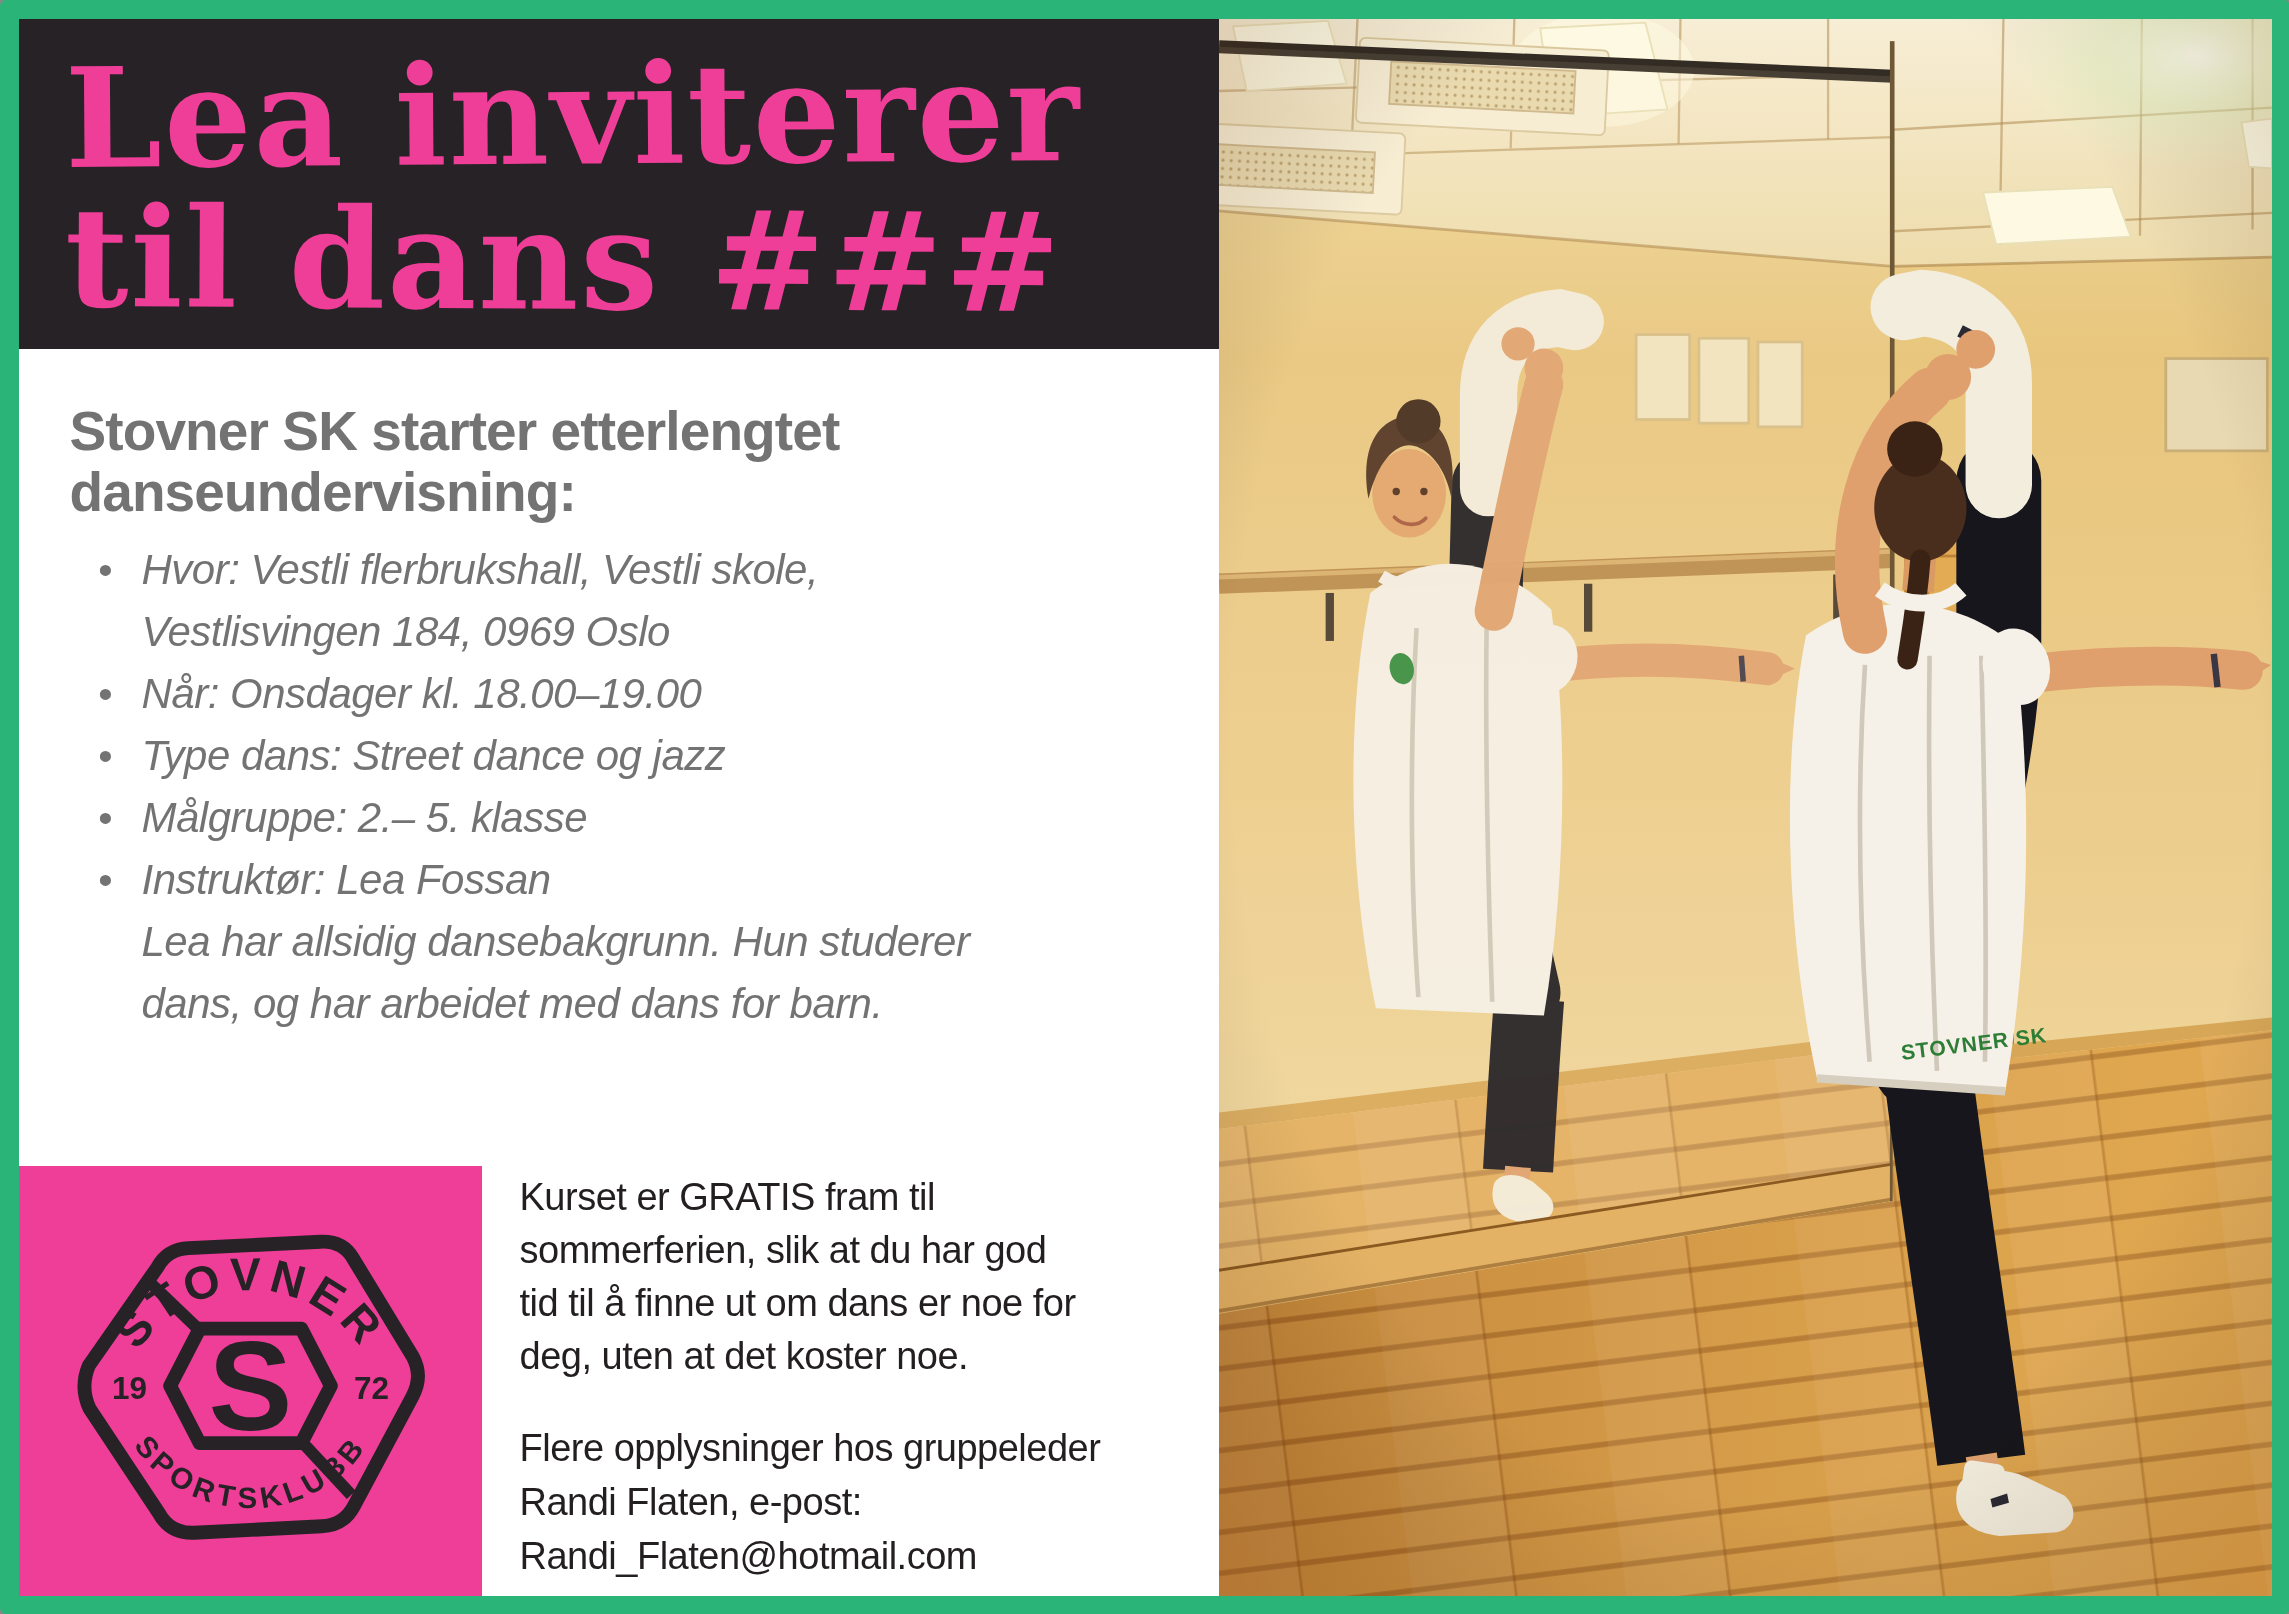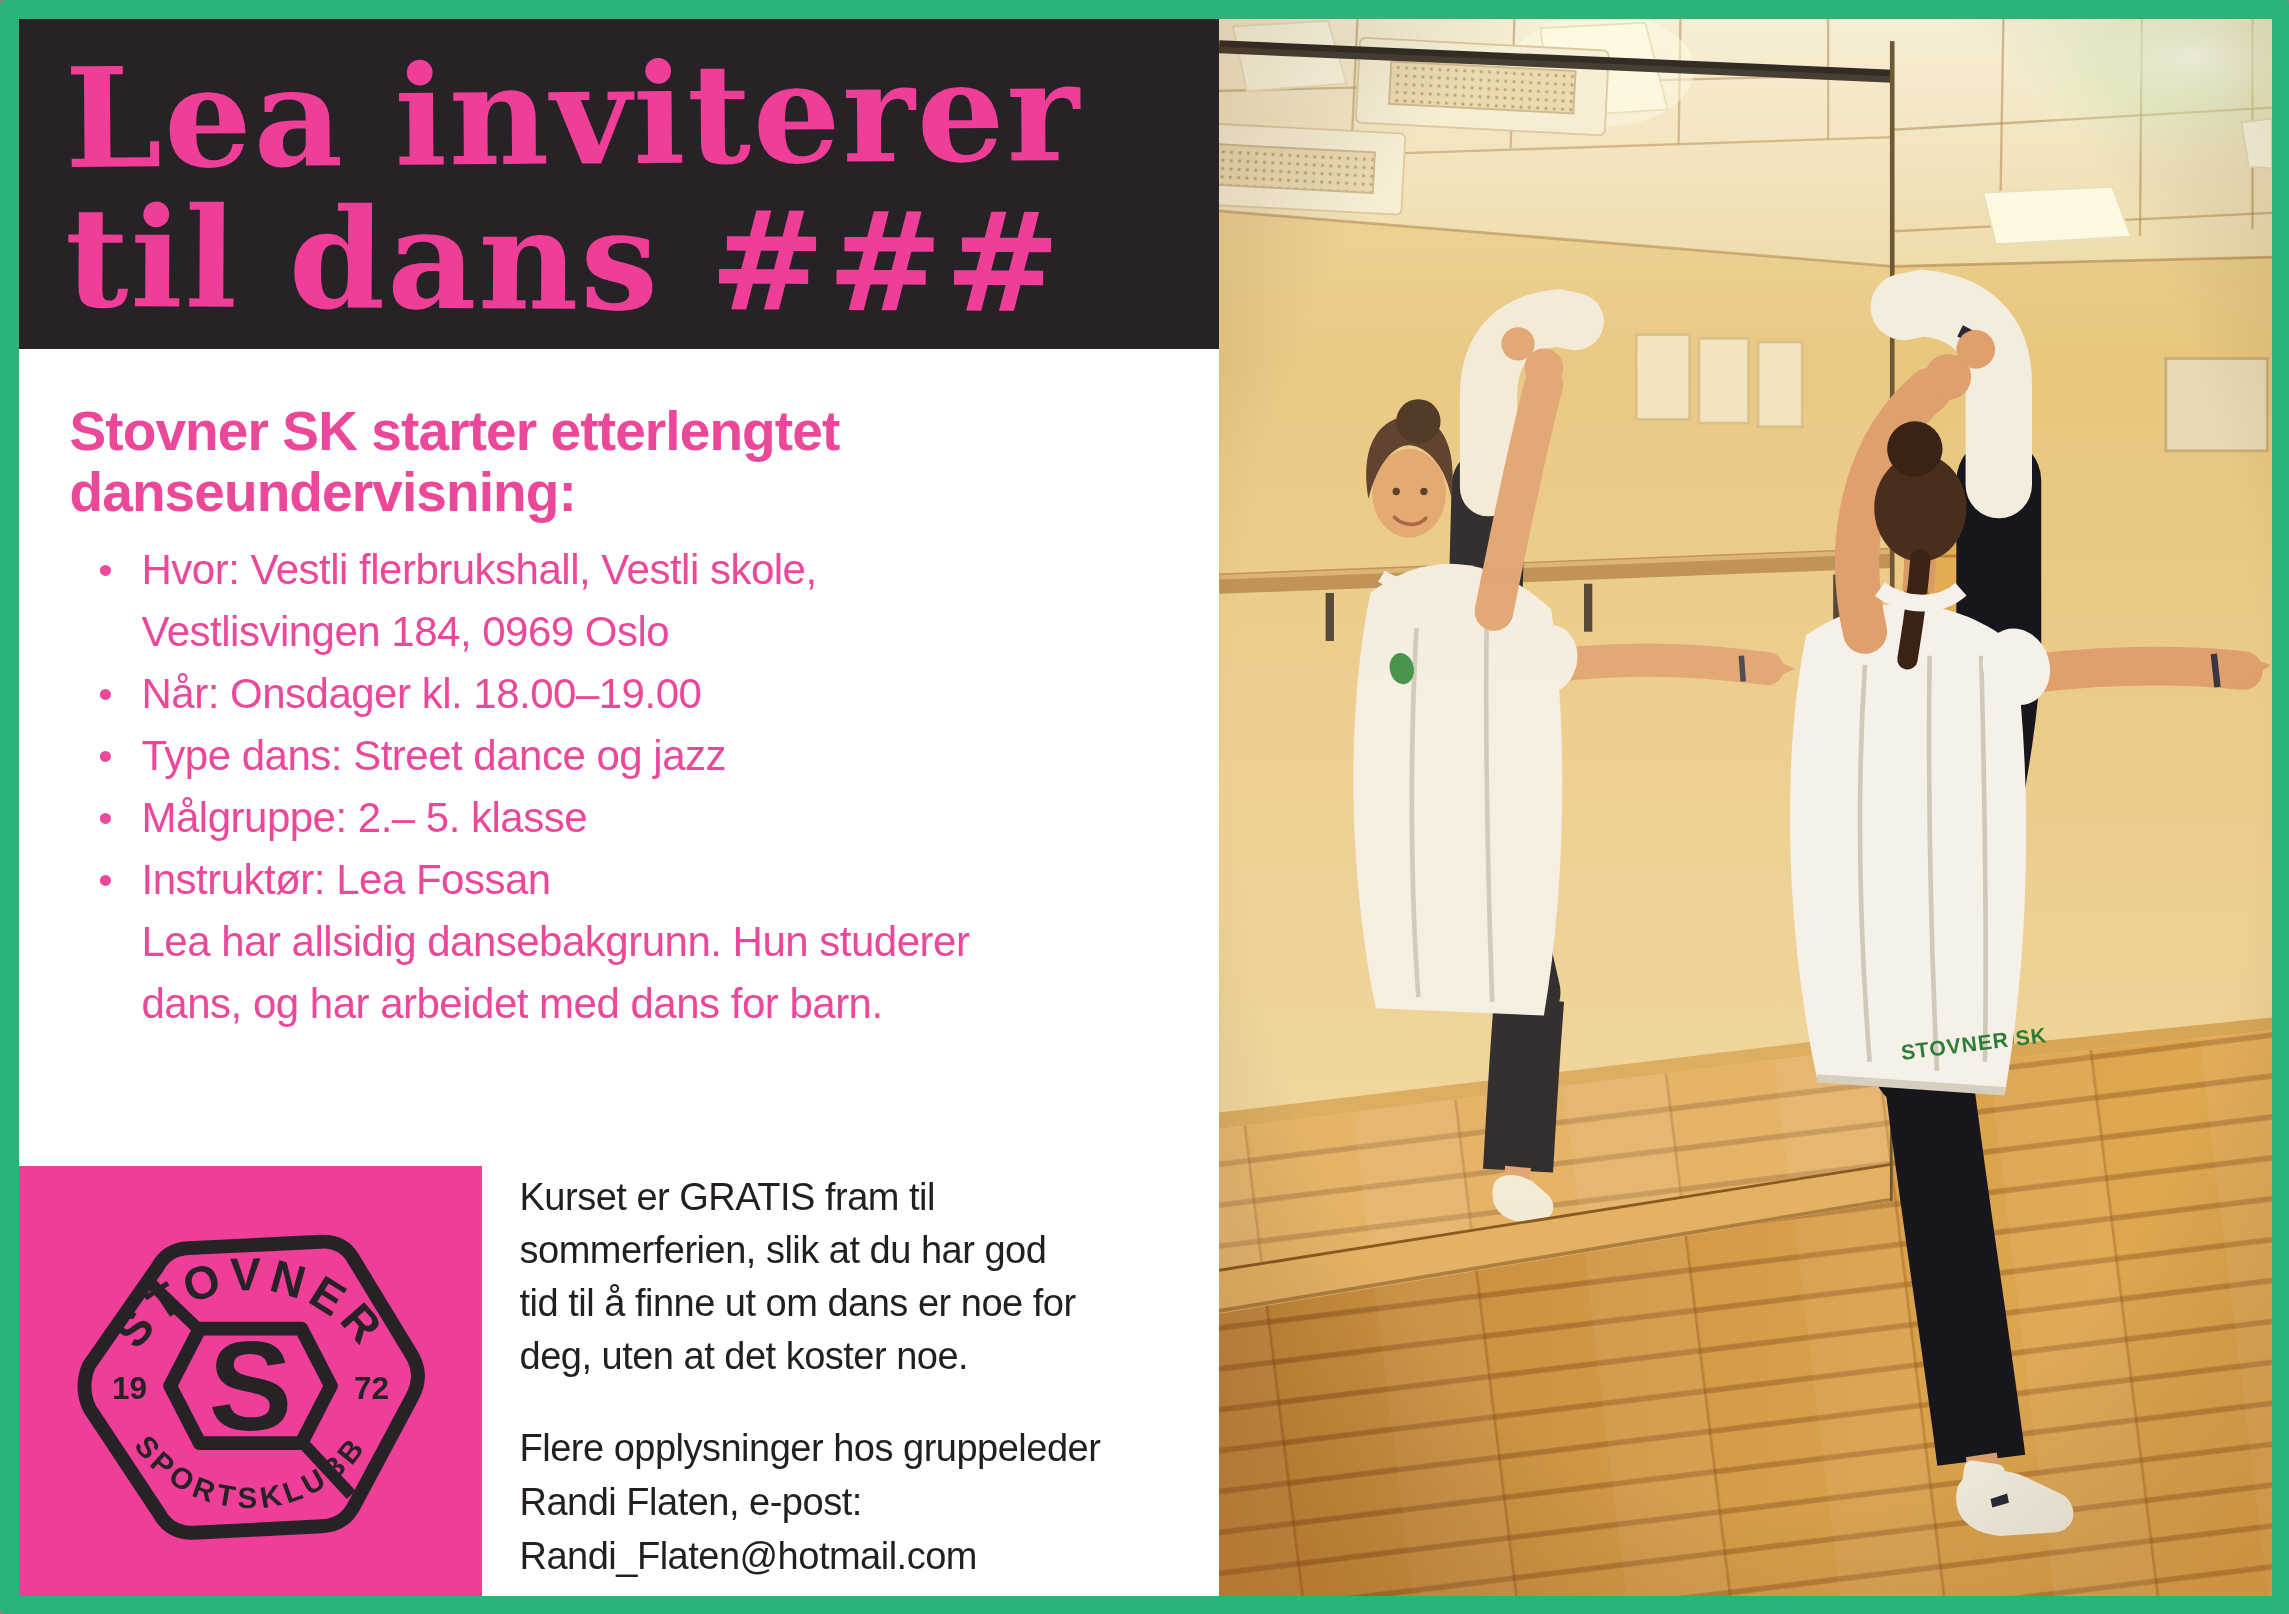--- a/index.html
+++ b/index.html
@@ -6,26 +6,26 @@
   .poster{position:relative;width:2290px;height:1614px;background:#2ab478;font-family:"Liberation Sans",sans-serif;overflow:hidden;border-radius:6px;}
   .inner{position:absolute;left:18.5px;top:18.5px;width:2253px;height:1577px;background:#ffffff;}
 
   
   .banner{position:absolute;left:0;top:0;width:1200px;height:330px;background:#262226;overflow:hidden;}
   .banner .t1,.banner .t2{font-family:"DejaVu Serif",serif;font-weight:bold;color:#ee3e98;font-size:138px;line-height:143px;letter-spacing:1.8px;white-space:nowrap;}
   .banner .t1{margin:24px 0 0 46px;transform:rotate(-0.4deg);}
   .banner .t2{margin:3.7px 0 0 46px;transform:rotate(0.3deg);}
 
   
-  .bodycopy{position:absolute;left:0;top:330px;width:1200px;padding:52px 0 0 51px;color:#ec4899;}
+  .bodycopy{position:absolute;left:0;top:330px;width:1200px;padding:52px 0 0 51px;color:#737373;}
   .bodycopy .h1{font-size:55px;line-height:61px;font-weight:bold;letter-spacing:-0.9px;}
   .details{margin:16.6px 0 0 0;padding:0;list-style:none;}
   .details li{display:flex;}
   .details .mark{width:72px;font-size:41px;line-height:62px;text-align:center;flex:0 0 72px;}
-  .details .lines{flex:1;}
+  .details .lines{flex:1;font-style:italic;}
   .details .lines div{font-size:42px;line-height:62px;letter-spacing:-0.5px;}
 
   
   .logopanel{position:absolute;left:0;top:1147px;width:463px;height:430px;background:#ee3e98;}
   .logopanel svg{position:absolute;left:22px;top:24px;}
   .badge-text{font-family:"Liberation Sans",sans-serif;font-weight:bold;fill:#262226;}
 
   
   .infoblock{position:absolute;left:501px;top:1152px;width:711px;color:#231f20;}
   .infoblock .bold div{font-size:38px;line-height:53px;font-weight:normal;letter-spacing:-0.5px;}

